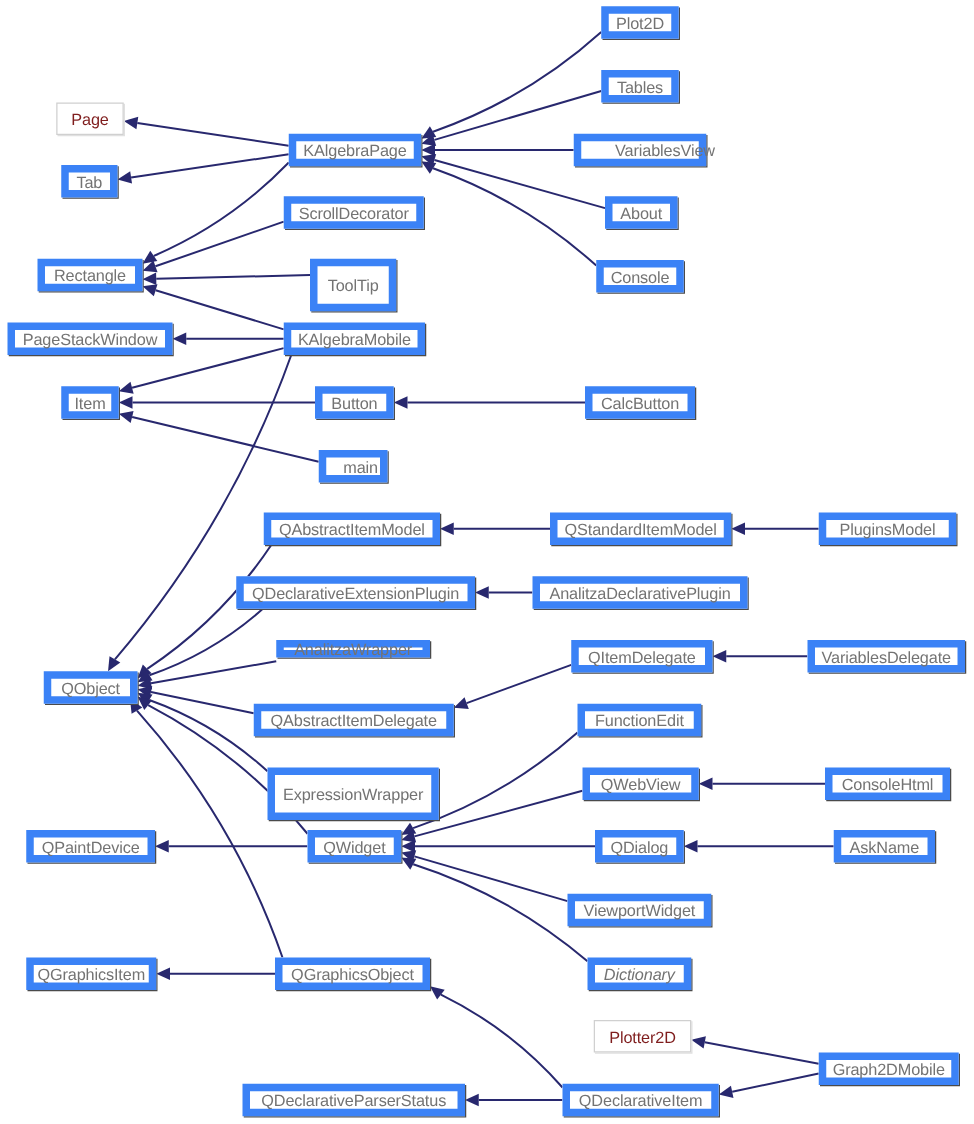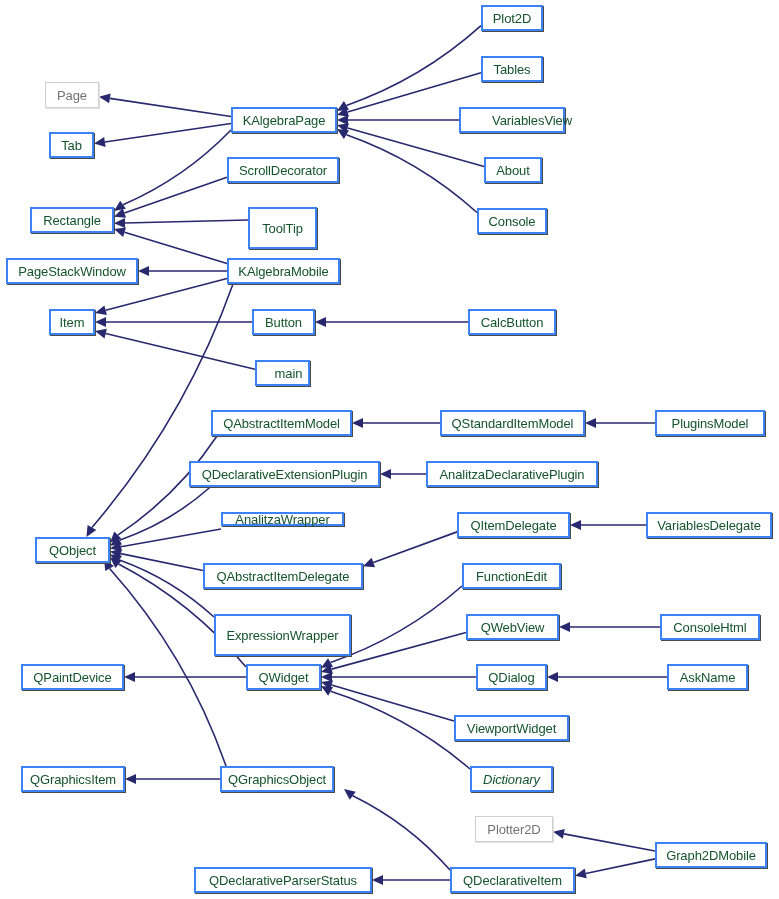--- a/index.html
+++ b/index.html
@@ -32,36 +32,36 @@
     stroke: #28286e;
     stroke-width: 1.6;
   }
   .edge-head {
     fill: #28286e;
     stroke: none;
   }
   .node-box {
     position: absolute;
     box-sizing: border-box;
-    border: 2px solid #3b82f6;
+    border: 6px solid #3b82f6;
     background: #ffffff;
-    color: #14532d;
+    color: #737373;
     font-size: 13px;
     line-height: 1;
     display: flex;
     align-items: center;
     justify-content: center;
     white-space: nowrap;
     box-shadow: 1px 1px 0 0 #4a4a4a;
     letter-spacing: -0.1px;
   }
   .node-box.dim {
     border: 1px solid #d0d0d0;
     box-shadow: 1px 1px 0 0 #e0e0e0;
-    color: #737373;
+    color: #7f1d1d;
   }
   .node-label {
     pointer-events: none;
   }
 </style>
 </head>
 <body>
 
 <div id="diagram-root">
   <svg id="graph-svg" viewBox="0 0 779 899" preserveAspectRatio="none" xmlns="http://www.w3.org/2000/svg">
@@ -339,21 +339,21 @@
       </div>
       <div class="node-box" style="left: 667px; top: 664px; width: 81px; height: 26px;">
         <span class="node-label">AskName</span>
       </div>
       <div class="node-box" style="left: 454px; top: 715px; width: 115px; height: 26px;">
         <span class="node-label">ViewportWidget</span>
       </div>
       <div class="node-box" style="left: 21px; top: 766px; width: 104px; height: 26px;">
         <span class="node-label">QGraphicsItem</span>
       </div>
-      <div class="node-box" style="left: 220px; top: 766px; width: 114px; height: 26px;">
+      <div class="node-box" style="left: 220px; top: 766px; width: 124px; height: 26px;">
         <span class="node-label">QGraphicsObject</span>
       </div>
       <div class="node-box" style="left: 470px; top: 766px; width: 83px; height: 26px; font-style: italic;">
         <span class="node-label">Dictionary</span>
       </div>
       <div class="node-box dim" style="left: 475px; top: 816px; width: 78px; height: 26px;">
         <span class="node-label">Plotter2D</span>
       </div>
       <div class="node-box" style="left: 655px; top: 842px; width: 112px; height: 26px;">
         <span class="node-label">Graph2DMobile</span>

